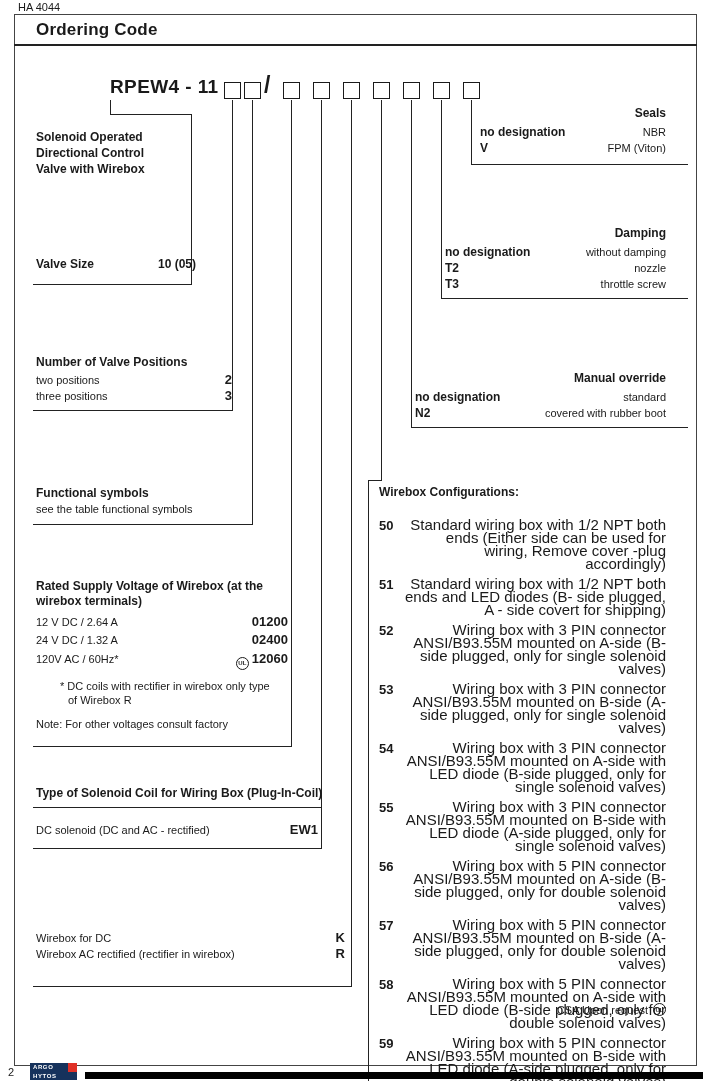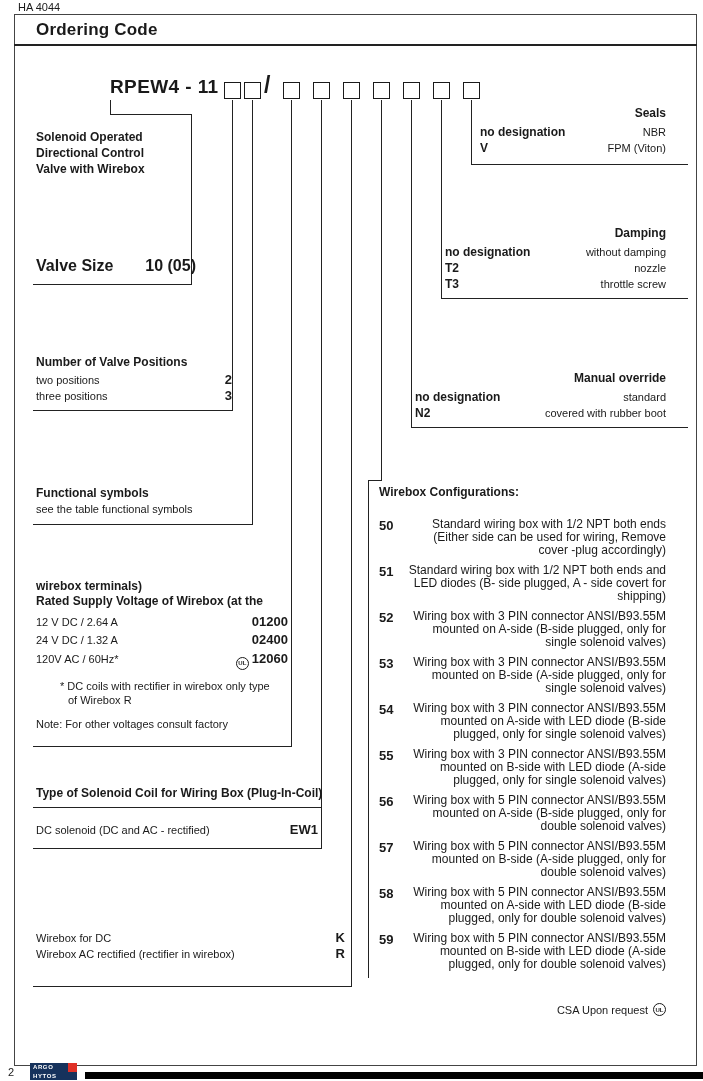--- a/index.html
+++ b/index.html
@@ -25,21 +25,21 @@
   .code-col { font-weight:bold; font-size:12px; }
   .desc-col { font-size:11px; }
   .lh16 { line-height:16px; }
   .ul-mark {
     display:inline-flex; align-items:center; justify-content:center;
     width:13px; height:13px; border:1px solid #1a1a1a; border-radius:50%;
     font-size:6px; font-weight:bold; line-height:1; vertical-align:-2px; margin-right:3px;
   }
   
   .valve-type { position:absolute; left:36px; top:129px; font-weight:bold; font-size:12px; line-height:16px; }
-  .valve-size { position:absolute; left:36px; top:257px; width:160px; font-weight:bold; font-size:16px; }
+  .valve-size { position:absolute; left:36px; top:257px; width:160px; font-weight:bold; font-size:12px; }
   .positions { position:absolute; left:36px; top:355px; width:196px; }
   .positions .sec-title { margin-bottom:3px; }
   .functional { position:absolute; left:36px; top:486px; }
   .functional .sec-title { margin-bottom:3px; }
   .functional .note { font-size:11px; }
   .voltage { position:absolute; left:36px; top:579px; width:252px; }
   .voltage .t { font-weight:bold; font-size:12px; line-height:15px; }
   .voltage .rows { margin-top:4px; }
   .voltage .kv { line-height:17px; }
   .voltage .foot { margin-top:9px; font-size:11px; line-height:14px;margin-left:24px; }
@@ -53,21 +53,21 @@
   .seals { position:absolute; left:480px; top:106px; width:186px; }
   .damping { position:absolute; left:445px; top:226px; width:221px; }
   .override { position:absolute; left:415px; top:371px; width:251px; }
   .rblock .rows { margin-top:4px; }
   .rblock .kv { line-height:16px; }
   
   .cfg { position:absolute; left:368px; top:480px; width:300px; border-left:1px solid #222; padding:5px 2px 0 10px; }
   .cfg-title { font-weight:bold; font-size:12px; margin-bottom:19px; }
   .cfg-item { position:relative; margin-bottom:7px; }
   .cfg-num { position:absolute; left:0; top:0; font-weight:bold; font-size:13px; }
-  .cfg-text { margin-left:24px; text-align:right; font-size:12px; line-height:13px; }
+  .cfg-text { margin-left:24px; text-align:right; font-size:15px; line-height:13px; }
   .csa { position:absolute; right:37px; top:1003px; font-size:11px; display:flex; align-items:center; gap:5px; }
   .csa .ul-mark { margin-right:0; }
   
   .page-num { position:absolute; left:8px; top:1066px; font-size:11px; }
   .logo { position:absolute; left:30px; top:1063px; width:47px; height:17px; display:flex; flex-direction:column; }
   .logo-row { flex:1; background:#16325c; color:#fff; font-size:6px; font-weight:bold; display:flex; align-items:center; padding-left:3px; letter-spacing:0.6px; line-height:1; position:relative; }
   .logo-red { position:absolute; right:0; top:0; width:9px; height:100%; background:#e03127; }
   .bottom-bar { position:absolute; left:85px; top:1072px; width:618px; height:7px; background:#000; }
 </style>
 </head>
@@ -138,22 +138,22 @@
       <span class="val">3</span>
     </div>
   </div>
 
   <div class="functional">
     <div class="sec-title">Functional symbols</div>
     <div class="note">see the table functional symbols</div>
   </div>
 
   <div class="voltage">
+    <div class="t">Rated Supply Voltage of Wirebox (at the</div>
     <div class="t">wirebox terminals)</div>
-    <div class="t">Rated Supply Voltage of Wirebox (at the</div>
     <div class="rows">
       <div class="kv">
         <span class="lbl">12 V DC / 2.64 A</span>
         <span class="val">01200</span>
       </div>
       <div class="kv">
         <span class="lbl">24 V DC / 1.32 A</span>
         <span class="val">02400</span>
       </div>
       <div class="kv">

